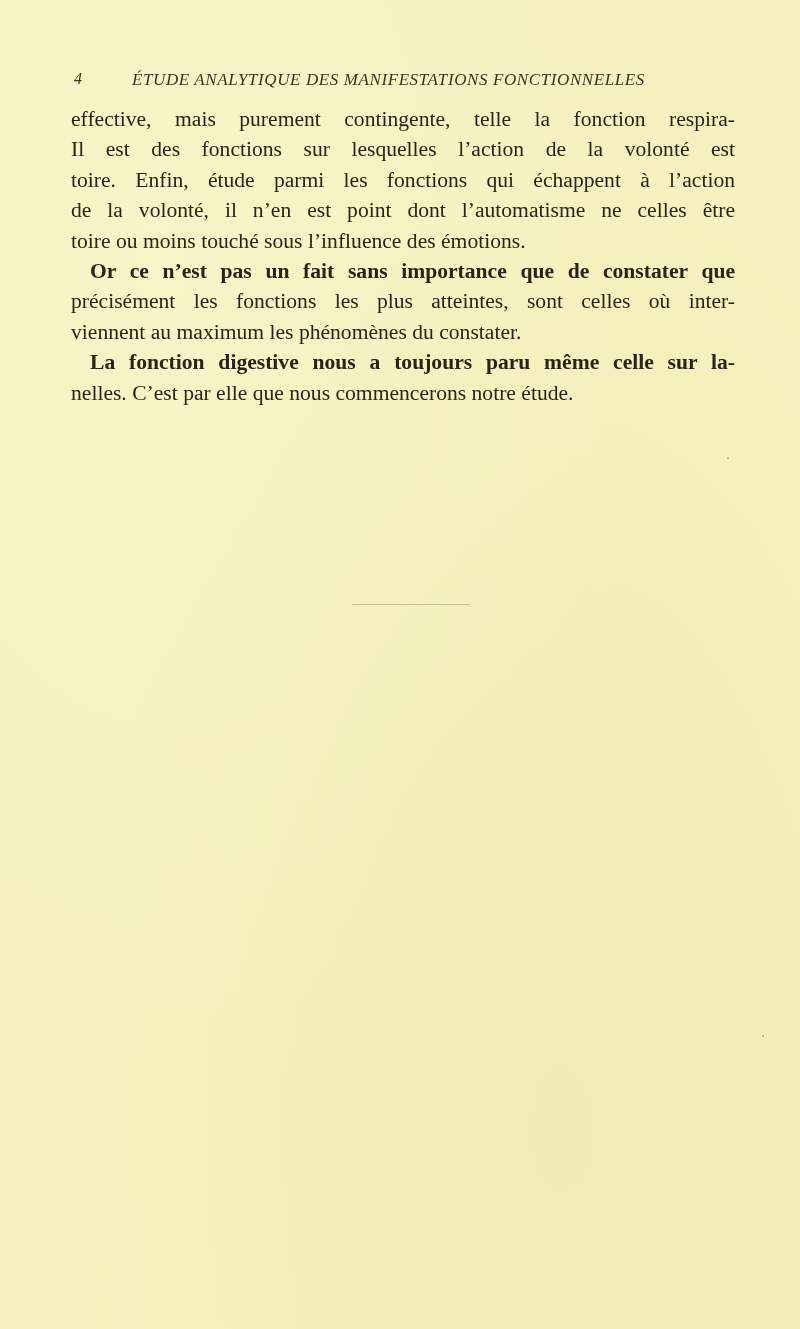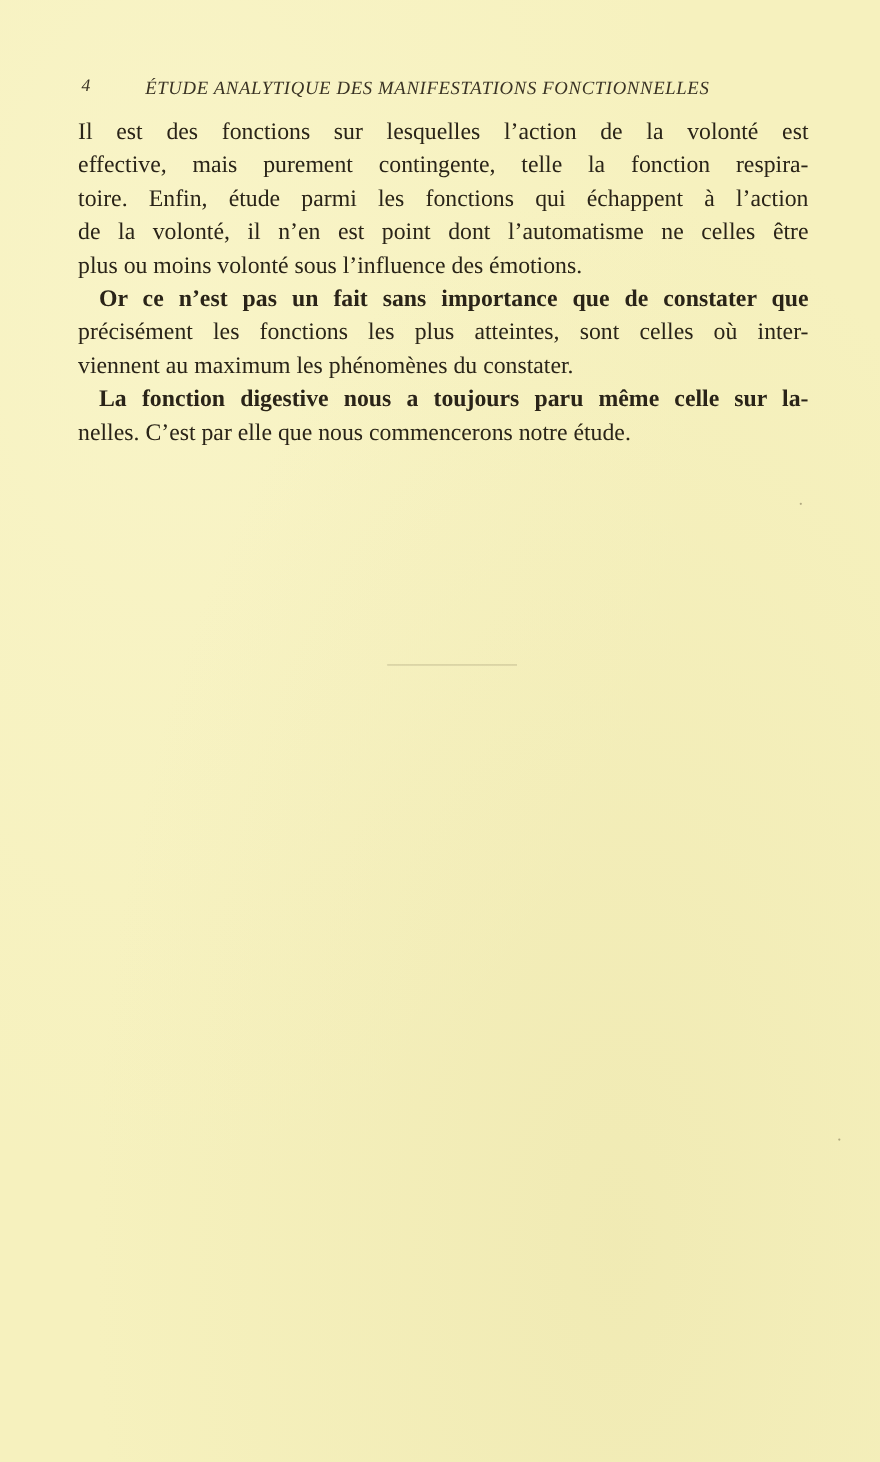--- a/index.html
+++ b/index.html
@@ -92,25 +92,25 @@
 <div class="page">
 
   <div class="running-head">
     <span class="page-number">4</span>
     <span class="head-title">ÉTUDE ANALYTIQUE DES MANIFESTATIONS FONCTIONNELLES</span>
   </div>
 
   <div class="body-text">
 
     <div>
+      <span class="line">effective, mais purement contingente, telle la fonction respira-</span>
       <span class="line">Il est des fonctions sur lesquelles l’action de la volonté est</span>
-      <span class="line">effective, mais purement contingente, telle la fonction respira-</span>
       <span class="line">toire. Enfin, étude parmi les fonctions qui échappent à l’action</span>
       <span class="line">de la volonté, il n’en est point dont l’automatisme ne celles être</span>
-      <span class="line last">plus ou moins volonté sous l’influence des émotions.</span>
+      <span class="line last">toire ou moins touché sous l’influence des émotions.</span>
     </div>
 
     <div>
       <span class="line indent">Or ce n’est pas un fait sans importance que de constater que</span>
       <span class="line">précisément les fonctions les plus atteintes, sont celles où inter-</span>
       <span class="line last">viennent au maximum les phénomènes du constater.</span>
     </div>
 
     <div>
       <span class="line indent">La fonction digestive nous a toujours paru même celle sur la-</span>

